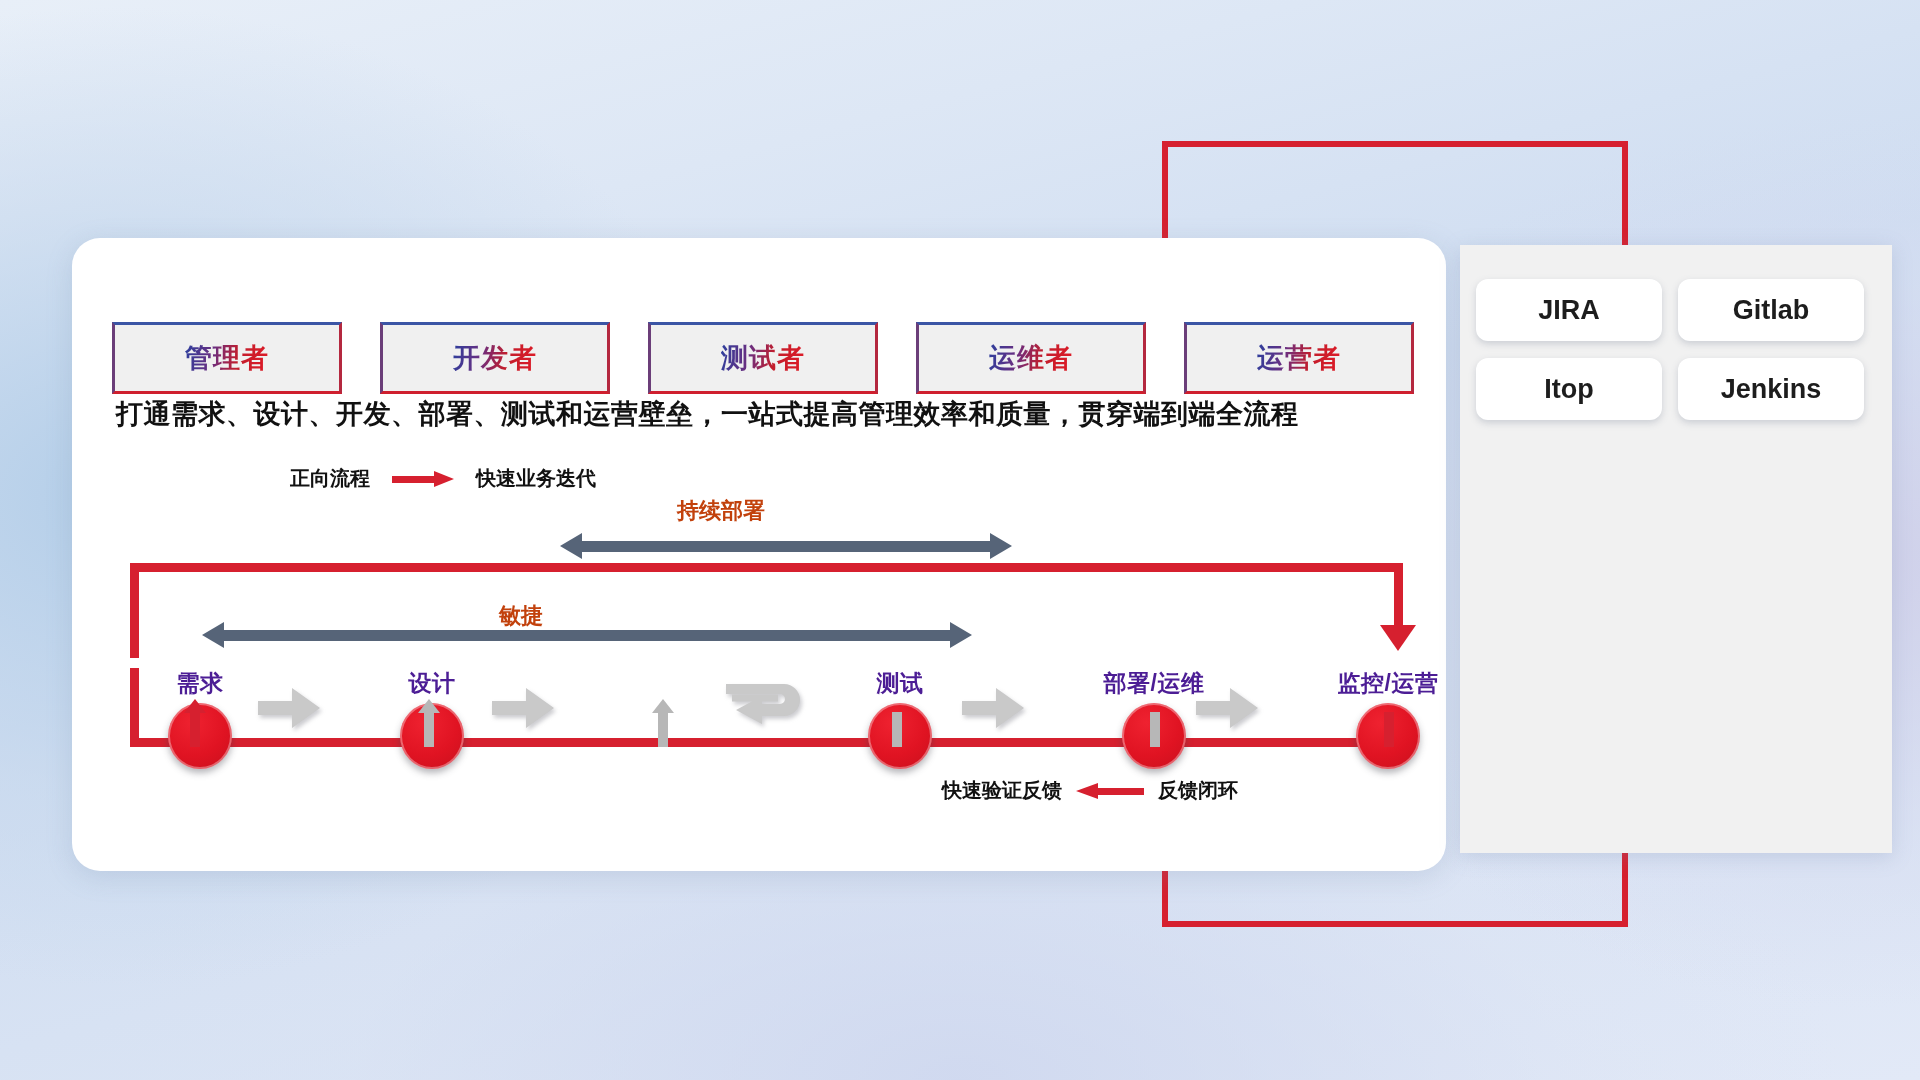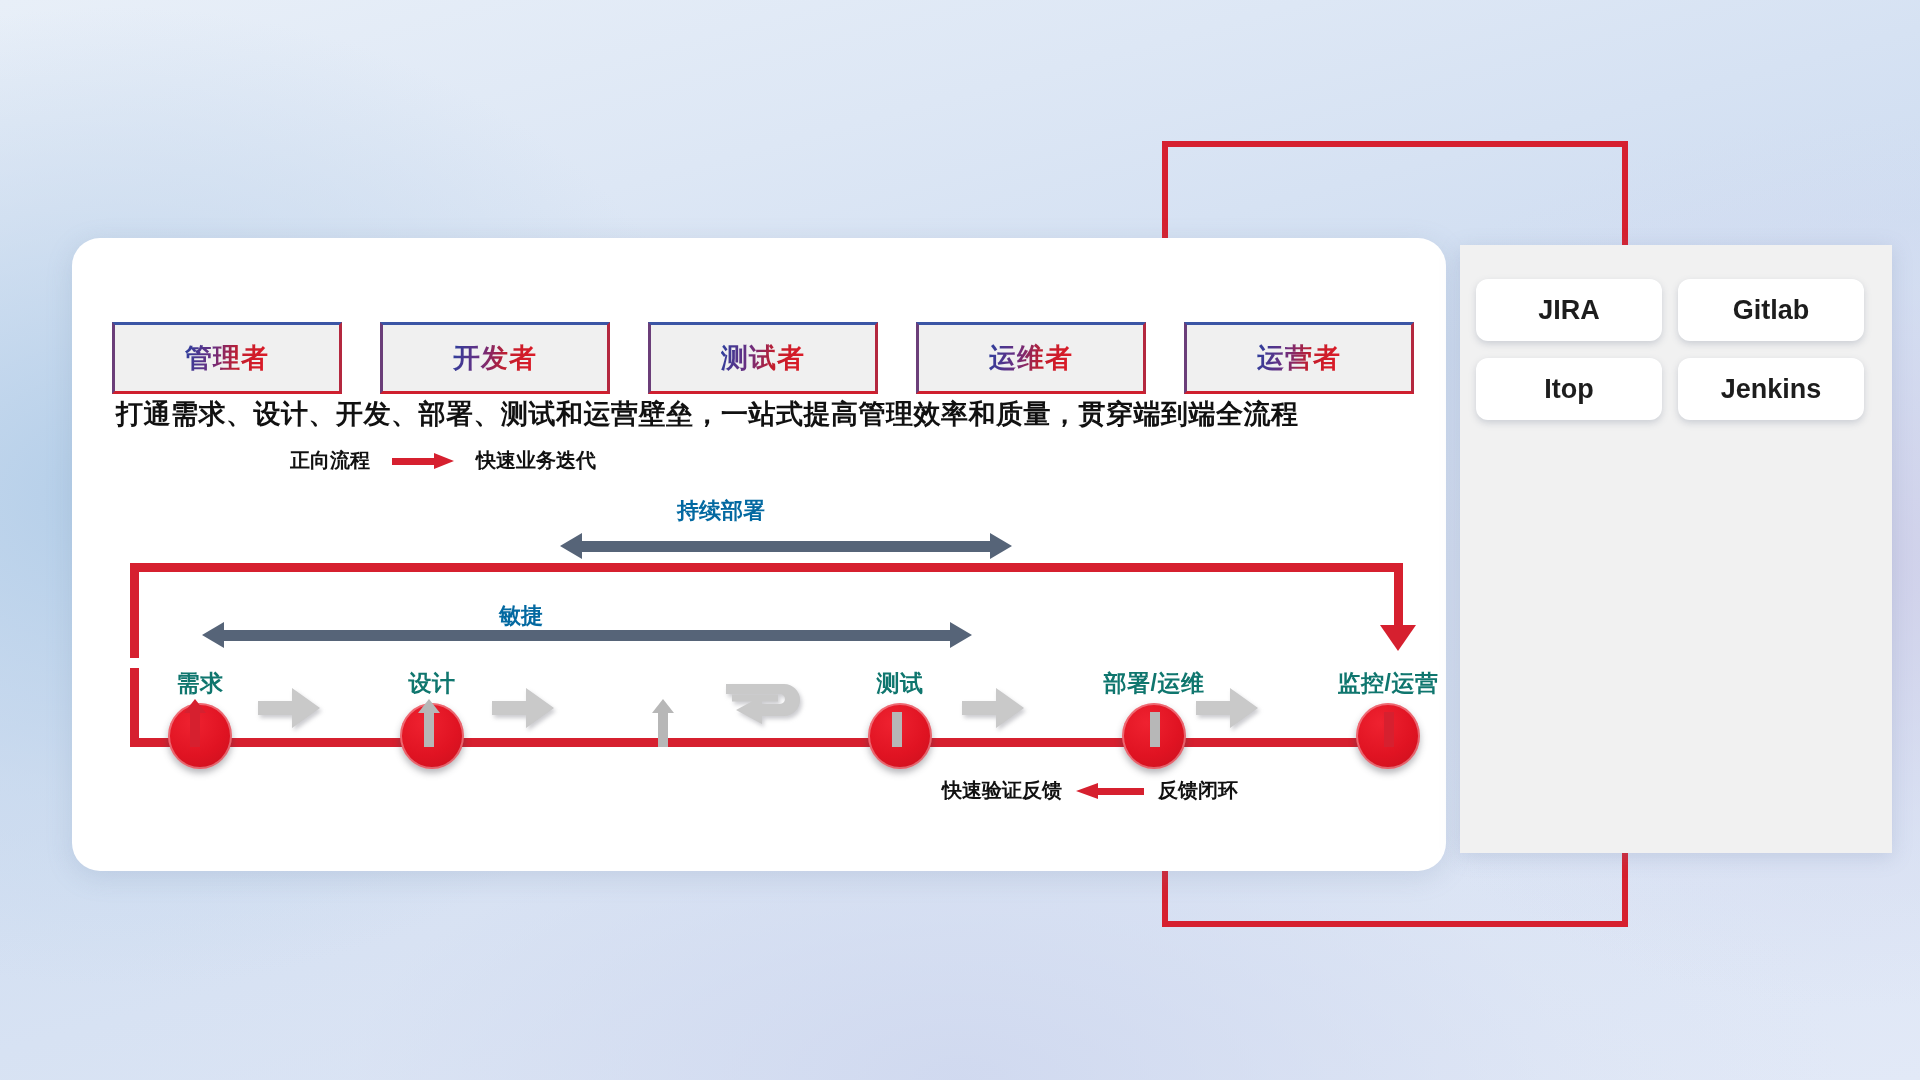--- a/index.html
+++ b/index.html
@@ -58,54 +58,54 @@
   
   .desc {
     position:absolute; left:44px; top:158px; width:1290px;
     text-align:left;
     font-size:27px; font-weight:700; color:#111; letter-spacing:0.5px;
     white-space:nowrap;
   }
 
   
   .legend-fwd {
-    position:absolute; left:218px; top:209px;
+    position:absolute; left:218px; top:227px;
     display:flex; align-items:center; gap:22px;
     font-size:20px; font-weight:700; color:#111;
   }
   .legend-back {
     position:absolute; left:870px; top:539px;
     display:flex; align-items:center; gap:14px;
     font-size:20px; font-weight:700; color:#111;
   }
   .ar-red-r { width:62px; height:16px; position:relative; }
   .ar-red-r::before { content:""; position:absolute; left:0; top:5px; width:42px; height:7px; background:#d6202f; }
   .ar-red-r::after  { content:""; position:absolute; right:0; top:0; border-top:8px solid transparent; border-bottom:8px solid transparent; border-left:20px solid #d6202f; }
   .ar-red-l { width:68px; height:16px; position:relative; }
   .ar-red-l::before { content:""; position:absolute; right:0; top:5px; width:46px; height:7px; background:#d6202f; }
   .ar-red-l::after  { content:""; position:absolute; left:0; top:0; border-top:8px solid transparent; border-bottom:8px solid transparent; border-right:22px solid #d6202f; }
 
   
-  .span-label { position:absolute; font-size:22px; font-weight:700; color:#0369a1; }
+  .span-label { position:absolute; font-size:22px; font-weight:700; color:#c2410c; }
   .dbl-arrow { position:absolute; height:26px; }
   .dbl-arrow .bar { position:absolute; left:20px; right:20px; top:8px; height:11px; background:#566478; }
   .dbl-arrow .hl, .dbl-arrow .hr {
     position:absolute; top:0; width:0; height:0;
     border-top:13px solid transparent; border-bottom:13px solid transparent;
   }
   .dbl-arrow .hl { left:0;  border-right:22px solid #566478; }
   .dbl-arrow .hr { right:0; border-left:22px solid #566478; }
 
   
   .rail { position:absolute; background:#d6202f; }
 
   
   .stage { position:absolute; width:120px; text-align:center; }
   .stage .name {
-    font-size:23px; font-weight:700; color:#0f766e; white-space:nowrap;
+    font-size:23px; font-weight:700; color:#4c1d95; white-space:nowrap;
     margin-bottom:4px; letter-spacing:0.5px;
   }
   .stage .dot {
     width:64px; height:66px; margin:0 auto;
     border-radius:50%;
     background:radial-gradient(circle at 38% 30%, #ef2230 0%, #e01322 55%, #c8101d 100%);
     box-shadow:0 4px 7px rgba(60,60,70,0.38), inset 0 0 0 2px rgba(255,255,255,0.35);
   }
 
   

